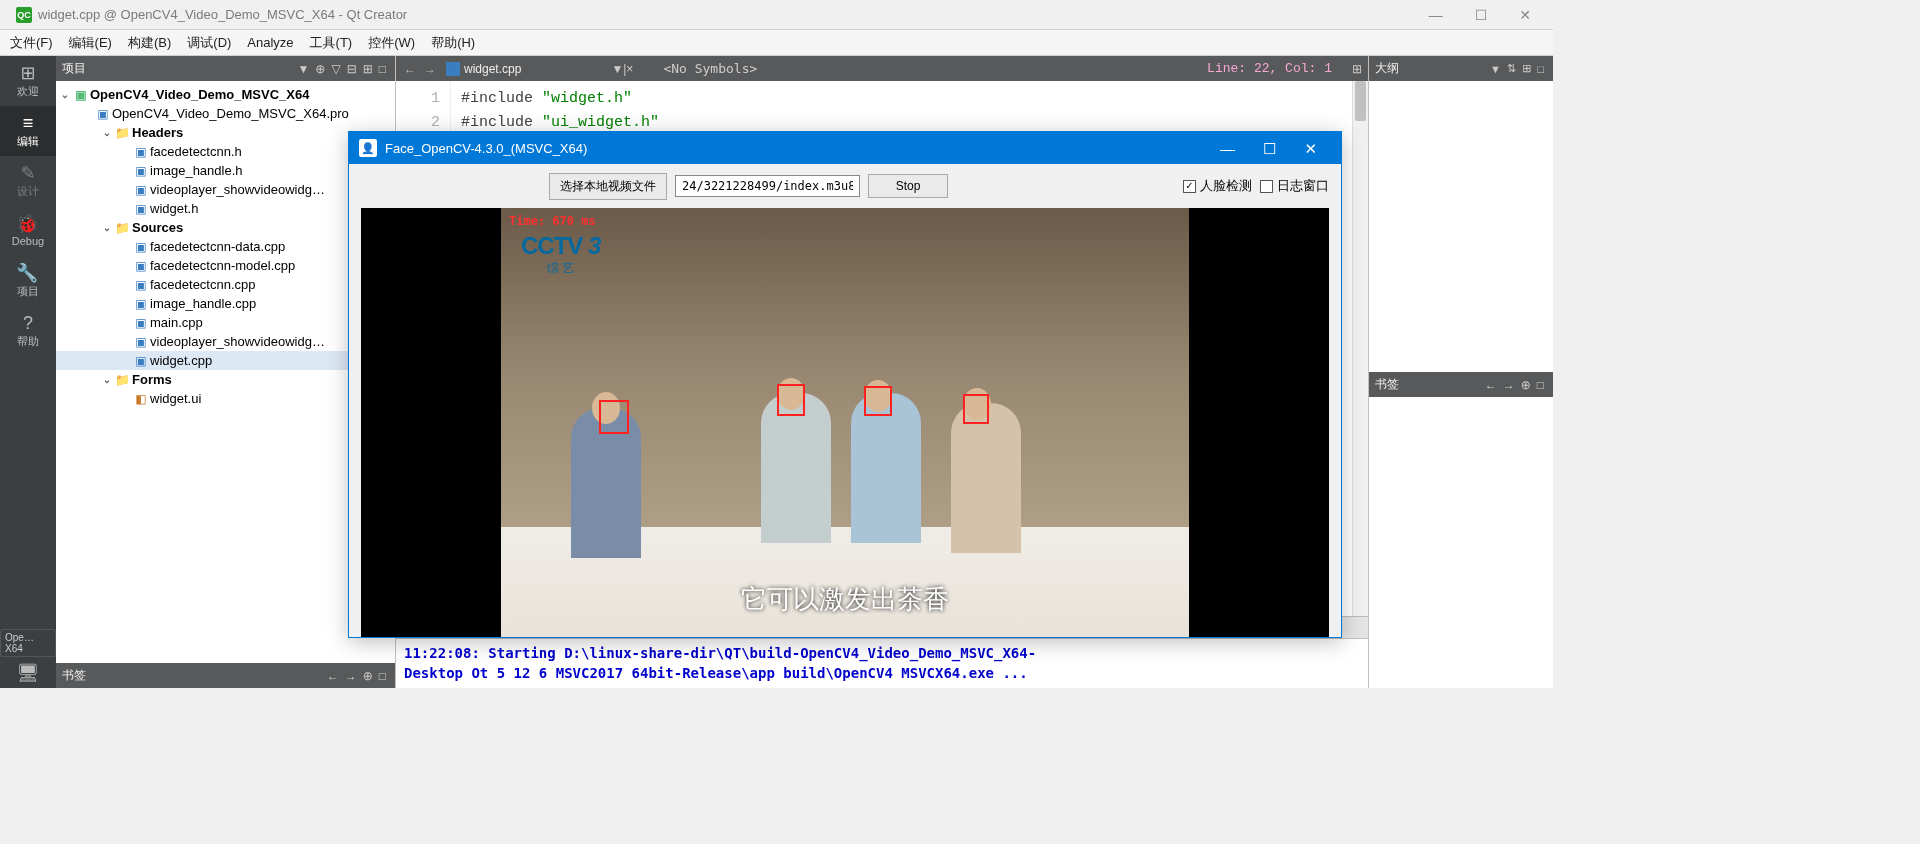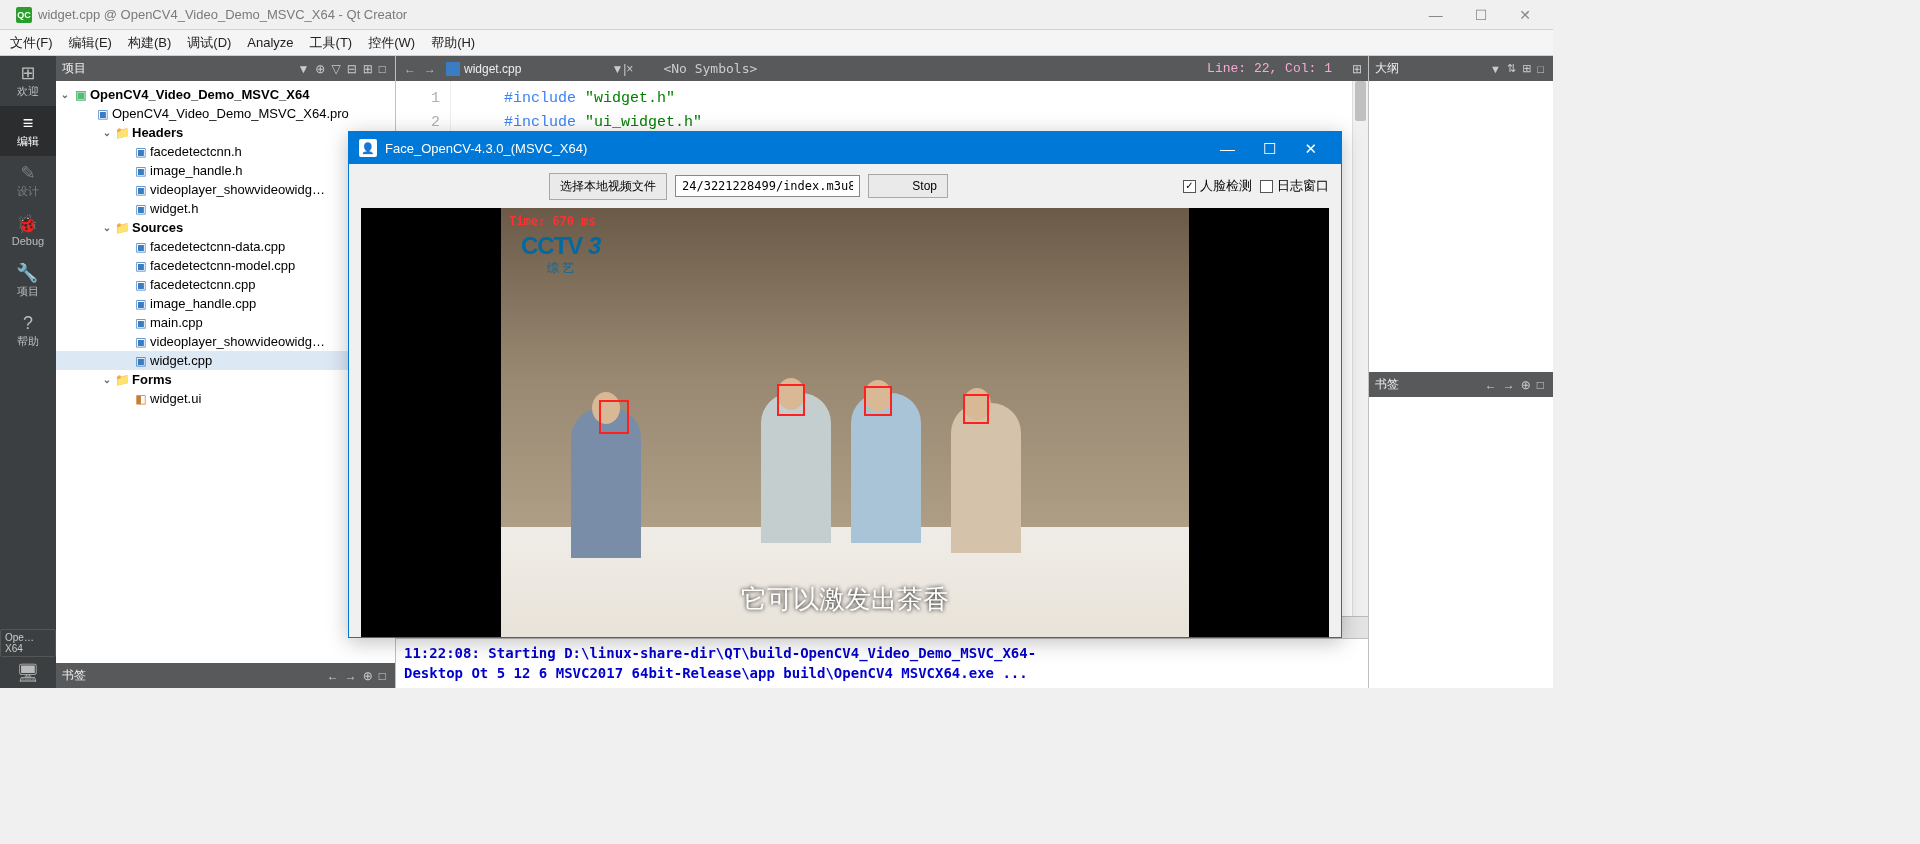--- a/index.html
+++ b/index.html
@@ -60,21 +60,21 @@
 .edhdr .nav span { cursor: pointer; padding: 0 2px; }
 .edhdr .tab { display: flex; align-items: center; gap: 4px; margin-left: 8px; }
 .edhdr .tab .ticn { width: 14px; height: 14px; background: #3a7dc1; display: inline-block; }
 .edhdr .symbols { margin-left: 30px; color: #ccc; font-family: "Consolas", monospace; font-size: 13px; }
 .edhdr .status { margin-left: auto; font-family: Liberation Mono, monospace; font-size: 13px; color: #f9a8d4; }
 .edhdr .extra { margin-left: 20px; color: #ccc; font-size: 12px; }
 
 .editor { flex: 1; background: #fff; display: flex; font-family: "Consolas", "Courier New", monospace; font-size: 15px; position: relative; }
 .gutter { width: 55px; background: #fff; color: #b0b0b0; text-align: right; padding: 6px 10px 6px 0; line-height: 24px; border-right: 1px solid #eee; }
 .codearea { flex: 1; padding: 6px 10px; line-height: 24px; }
-.codearea .pp { color: #3b82f6; margin-left: 43px; }
+.codearea .pp { color: #404040; }
 .codearea .str { color: #008000; }
 .editor .scrollbar { position: absolute; right: 0; top: 0; bottom: 0; width: 16px; background: #f0f0f0; border-left: 1px solid #ddd; }
 .editor .scrollbar .thumb { position: absolute; top: 0; left: 2px; right: 2px; height: 40px; background: #c0c0c0; border-radius: 2px; }
 
 .output { height: 50px; background: #fff; border-top: 1px solid #c0c0c0; font-family: "Consolas", monospace; font-size: 14px; color: #0000cc; font-weight: bold; padding: 4px 8px; line-height: 20px; overflow: hidden; position: relative; } 
 
 
 .outlinepanel { width: 185px; background: #fff; border-left: 1px solid #c0c0c0; display: flex; flex-direction: column; }
 .outlinepanel .panel-hdr .pbtn { font-size: 11px; }
 .outlinepanel .body { flex: 1; background: #fff; }
@@ -84,21 +84,21 @@
 
 
 .facewin { position: absolute; left: 348px; top: 131px; width: 994px; height: 507px; background: #f0f0f0; border: 1px solid #0078d7; box-shadow: 0 4px 20px rgba(0,0,0,0.25); display: flex; flex-direction: column; }
 .facewin .ftitle { height: 32px; background: #0078d7; display: flex; align-items: center; padding: 0 10px; color: #fff; font-size: 13px; }
 .facewin .ftitle .ficn { width: 18px; height: 18px; background: #fff; margin-right: 8px; display: flex; align-items: center; justify-content: center; font-size: 11px; color: #0078d7; border-radius: 2px; }
 .facewin .ftitle .ftxt { flex: 1; }
 .facewin .ftitle .fwbtn { padding: 4px 14px; cursor: pointer; font-size: 15px; line-height: 1; }
 
 .facewin .ftoolbar { height: 44px; display: flex; align-items: center; padding: 0 12px; gap: 8px; background: #f0f0f0; }
 .facewin .ftoolbar .spacer { flex: 1; }
-.qbtn { background: #eaeaea; border: 1px solid #a8a8a8; padding: 4px 10px; font-size: 12px; cursor: pointer; font-family: inherit; text-align: right; }
+.qbtn { background: #eaeaea; border: 1px solid #a8a8a8; padding: 4px 10px; font-size: 12px; cursor: pointer; font-family: inherit; }
 .qinput { border: 1px solid #888; padding: 3px 6px; font-size: 12px; font-family: "Consolas", monospace; width: 185px; background: #fff; }
 .qchk { display: flex; align-items: center; gap: 4px; font-size: 13px; cursor: pointer; }
 .qchk .box { width: 13px; height: 13px; border: 1px solid #555; display: inline-flex; align-items: center; justify-content: center; font-size: 10px; line-height: 1; background: #fff; }
 
 .facewin .video { flex: 1; margin: 0 12px 0 12px; background: #000; position: relative; overflow: hidden; }
 .video .content { position: absolute; left: 140px; right: 140px; top: 0; bottom: 0; background: linear-gradient(180deg, #6b5a48 0%, #9a8972 40%, #bfae95 100%); }
 .video .overlay-time { position: absolute; left: 148px; top: 6px; color: #ff3030; font-family: monospace; font-size: 12px; font-weight: bold; }
 .video .cctv { position: absolute; left: 160px; top: 24px; color: #0369a1; }
 .video .cctv .logo { font-family: Arial; font-weight: bold; font-size: 24px; letter-spacing: -1px; }
 .video .cctv .logo .num { font-style: italic; }

